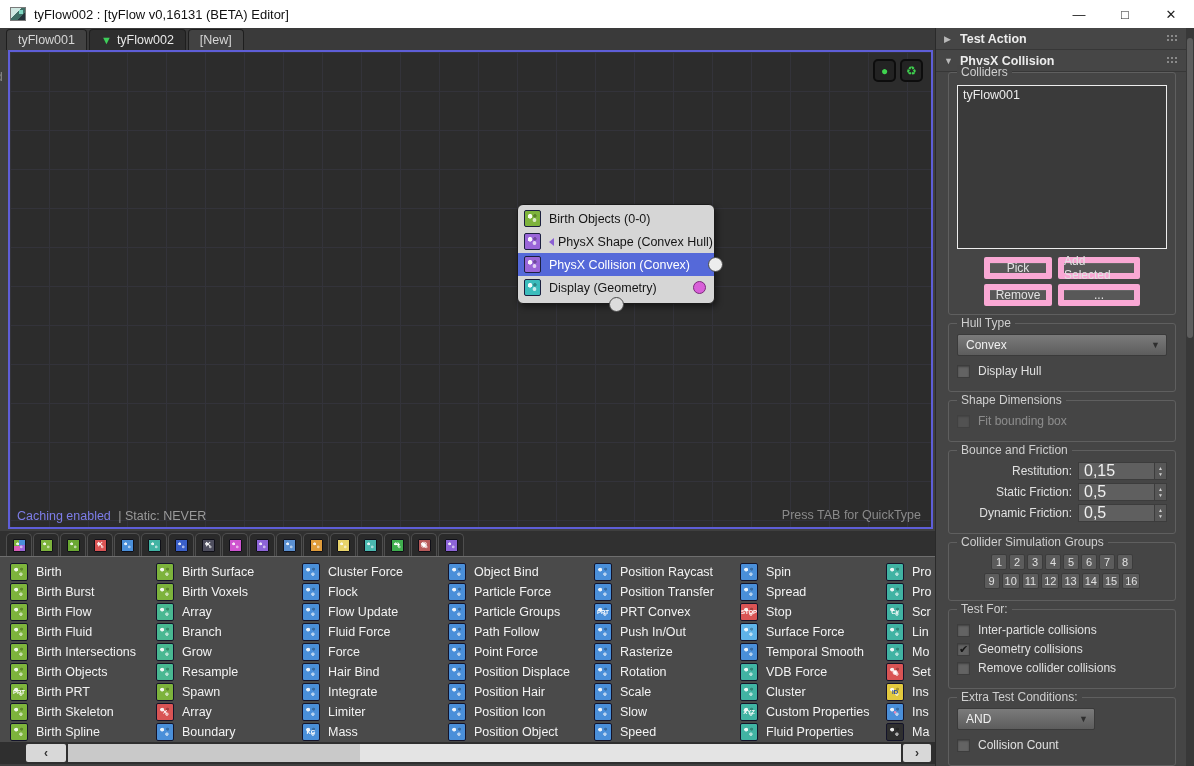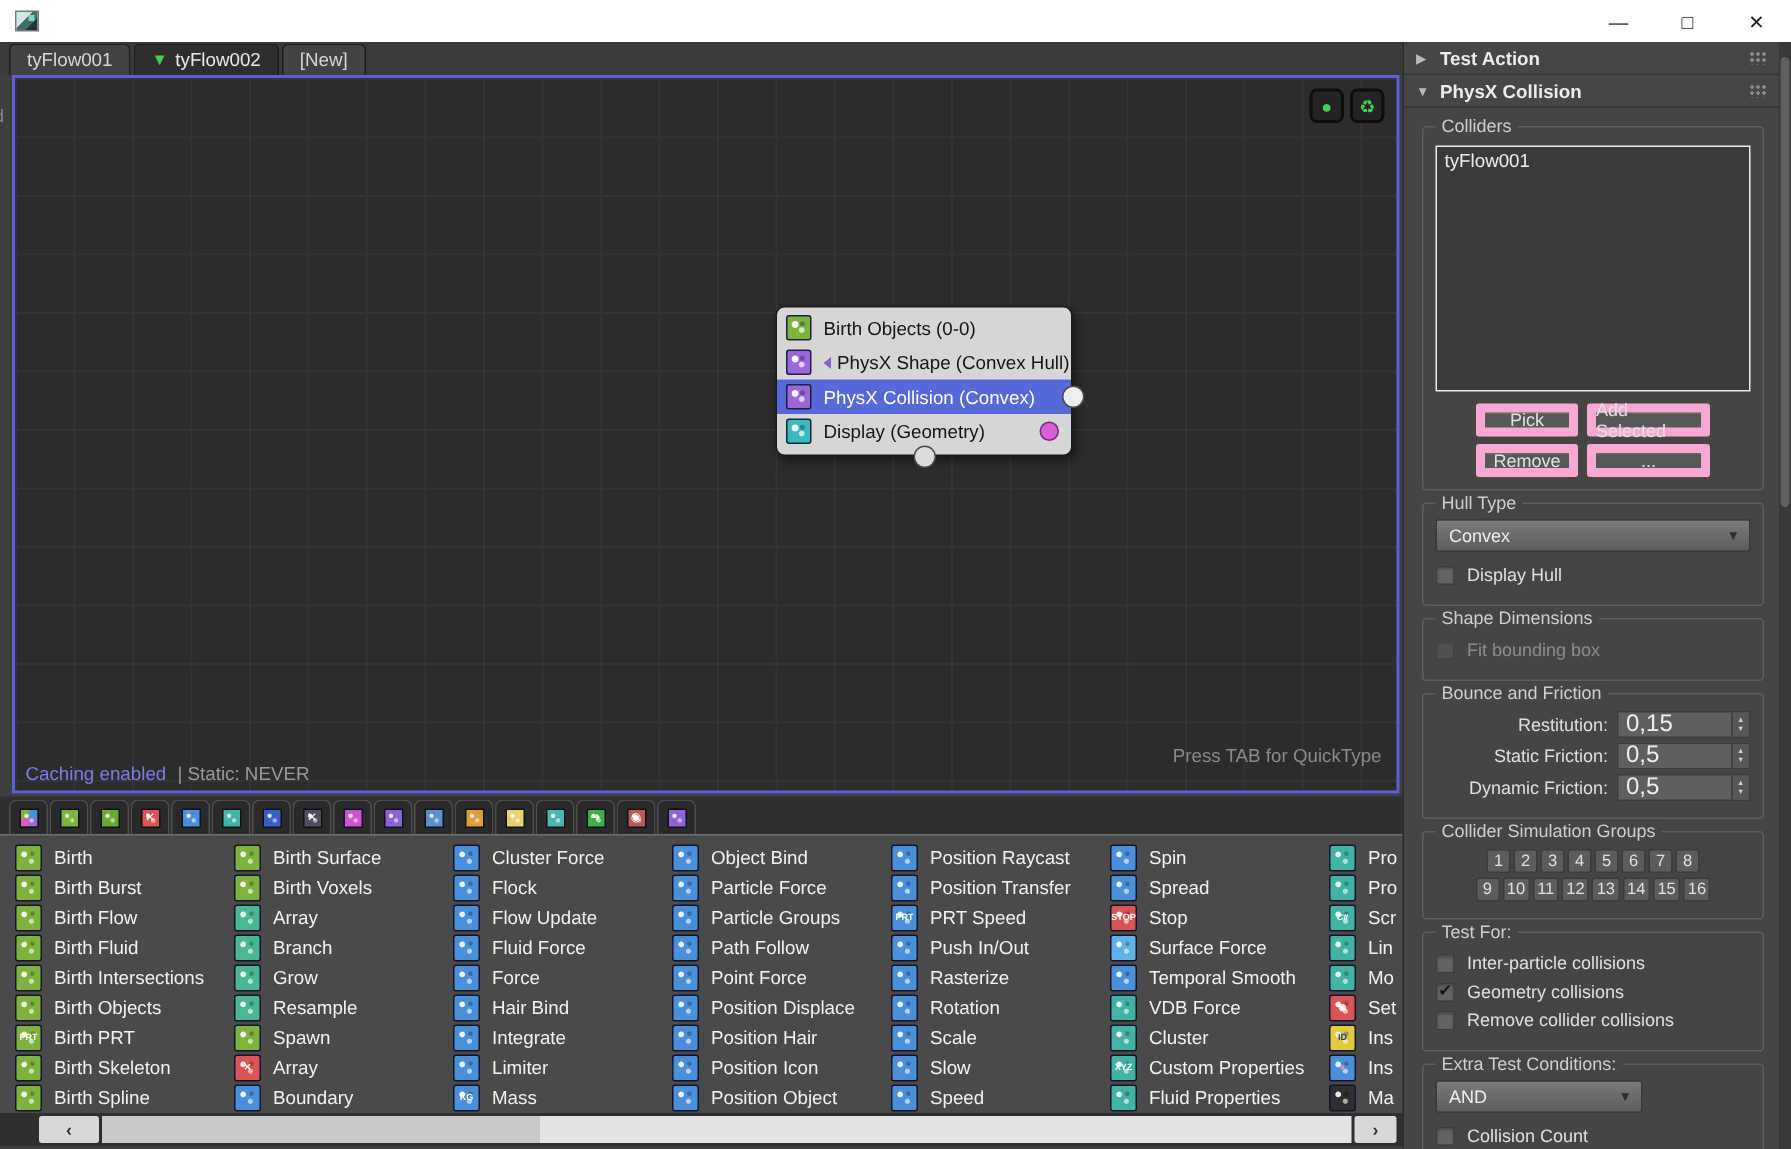--- a/index.html
+++ b/index.html
@@ -43,21 +43,21 @@
                 radial-gradient(circle at 72% 26%, rgba(0,0,0,.28) 1.4px, transparent 2px); }
   .in-marker { width:0; height:0; border-top:4px solid transparent; border-bottom:4px solid transparent; border-right:5px solid #8a5fd3; margin-right:4px; }
   .port { position:absolute; border-radius:50%; z-index:2; }
   .port-out-test { width:15px; height:15px; right:-9px; top:4px; background:#ededed; border:1px solid #4a4a4a; }
   .port-out-display { width:13px; height:13px; right:8px; top:5px; background:#d85fd8; border:1px solid #7a2a7a; }
   .port-bottom { width:15px; height:15px; left:91px; bottom:-9px; background:#dcdcdc; border:1px solid #4a4a4a; }
 
   .status-left { position:absolute; left:7px; bottom:4px; font-size:12.5px; }
   .status-caching { color:#7d7de8; }
   .status-static { color:#9a9a9a; margin-left:4px; }
-  .status-right { position:absolute; right:10px; bottom:16px; font-size:12.5px; color:#8a8a8a; }
+  .status-right { position:absolute; right:10px; bottom:5px; font-size:12.5px; color:#8a8a8a; }
 
   
   .toolbar { position:absolute; left:0; top:531px; width:935px; height:25px; background:#303030; display:flex; align-items:flex-end; padding-left:6px; }
   .tb-tab { height:23px; min-width:26px; padding:0 4px; background:#2a2a2a; border:1px solid #4e4e4e; border-bottom:none; border-radius:5px 5px 0 0; margin-right:1px; display:flex; align-items:center; justify-content:center; }
   .tb-icon { width:13px; height:13px; border:1px solid #101018; border-radius:1px; position:relative; display:flex; align-items:center; justify-content:center; font-size:8px; line-height:1; color:#fff; }
   .tb-icon::after { content:""; position:absolute; inset:1px;
     background: radial-gradient(circle at 30% 32%, rgba(255,255,255,.85) 1.2px, transparent 1.7px),
                 radial-gradient(circle at 68% 66%, rgba(255,255,255,.55) 1.2px, transparent 1.7px); }
 
   
@@ -111,20 +111,21 @@
   .numbtn { min-width:16px; height:16px; padding:0 2px; background:#5c5c5c; border:1px solid #3c3c3c; border-radius:2px; color:#e0e0e0; font-size:11px; display:flex; align-items:center; justify-content:center; }
 
   .vscroll { position:absolute; left:1186px; top:28px; width:8px; height:738px; background:#383838; }
   .vs-thumb { position:absolute; left:1px; top:10px; width:6px; height:300px; background:#5e5e5e; border-radius:3px; }
 </style>
 </head>
 <body>
 
 <div class="titlebar">
   <span class="appicon"></span>
+  <span class="title-text">tyFlow002 : [tyFlow v0,16131 (BETA) Editor]</span>
   <div class="win-controls">
     <div class="win-btn">—</div>
     <div class="win-btn">□</div>
     <div class="win-btn">✕</div>
   </div>
 </div>
 
 <div class="tabbar">
   <div class="flowtab">
     <span>tyFlow001</span>
@@ -516,21 +517,21 @@
         <span class="depot-icon" style="background: rgb(74, 143, 217);">
           <span class="depot-glyph"></span>
         </span>
         <span class="depot-label">Position Transfer</span>
       </div>
 
       <div class="depot-item">
         <span class="depot-icon" style="background: rgb(74, 143, 217);">
           <span class="depot-glyph">PRT</span>
         </span>
-        <span class="depot-label">PRT Speed</span>
+        <span class="depot-label">PRT Convex</span>
       </div>
 
       <div class="depot-item">
         <span class="depot-icon" style="background: rgb(74, 143, 217);">
           <span class="depot-glyph"></span>
         </span>
         <span class="depot-label">Push In/Out</span>
       </div>
 
       <div class="depot-item">
@@ -711,21 +712,21 @@
     <span class="rtitle">Test Action</span>
     <span class="grip"></span>
   </div>
 
   <div class="rollout">
     <span class="arrow">▼</span>
     <span class="rtitle">PhysX Collision</span>
     <span class="grip"></span>
   </div>
 
-  <div class="group" style="margin-top:12px;">
+  <div class="group" style="margin-top:0;">
     <span class="group-label">Colliders</span>
     <div class="listbox">
       <div class="list-item">tyFlow001</div>
     </div>
     <div class="btn-grid">
       <div class="mxbtn">Pick</div>
       <div class="mxbtn">Add Selected</div>
       <div class="mxbtn">Remove</div>
       <div class="mxbtn">...</div>
     </div>

